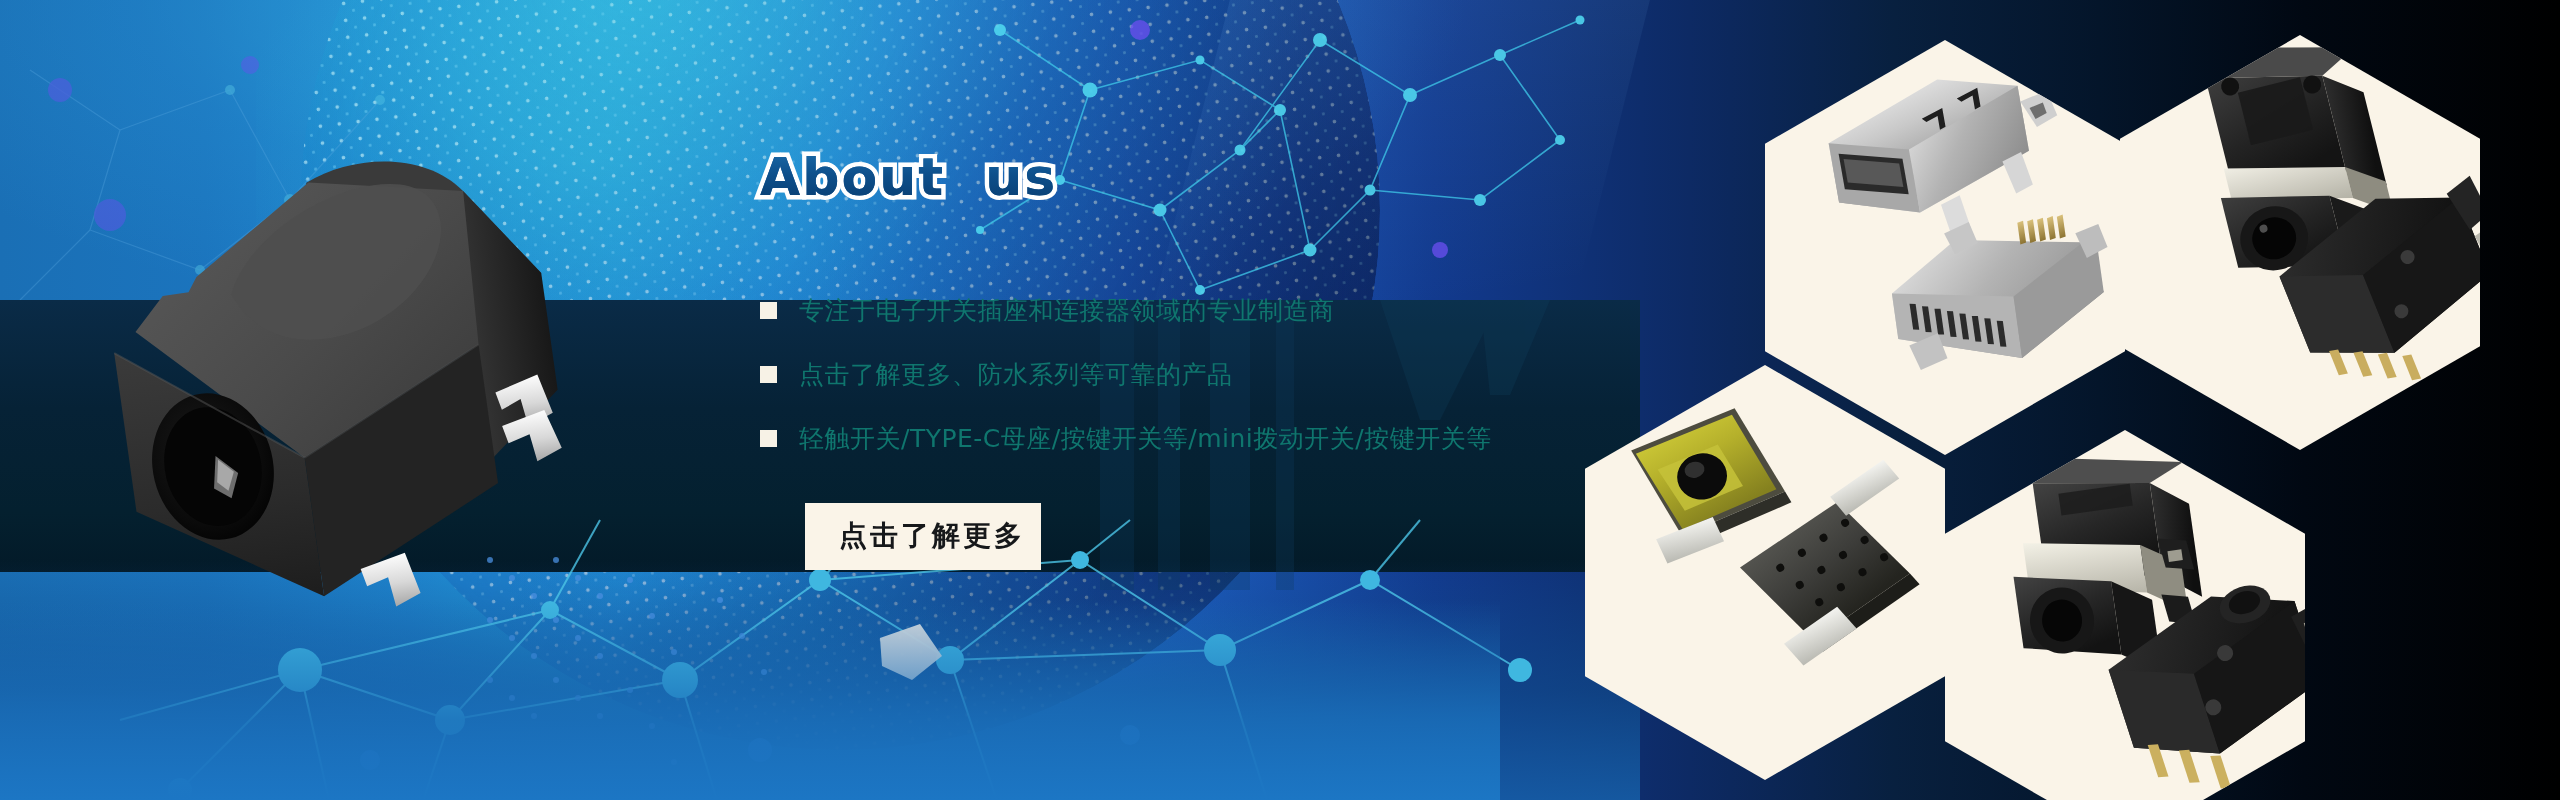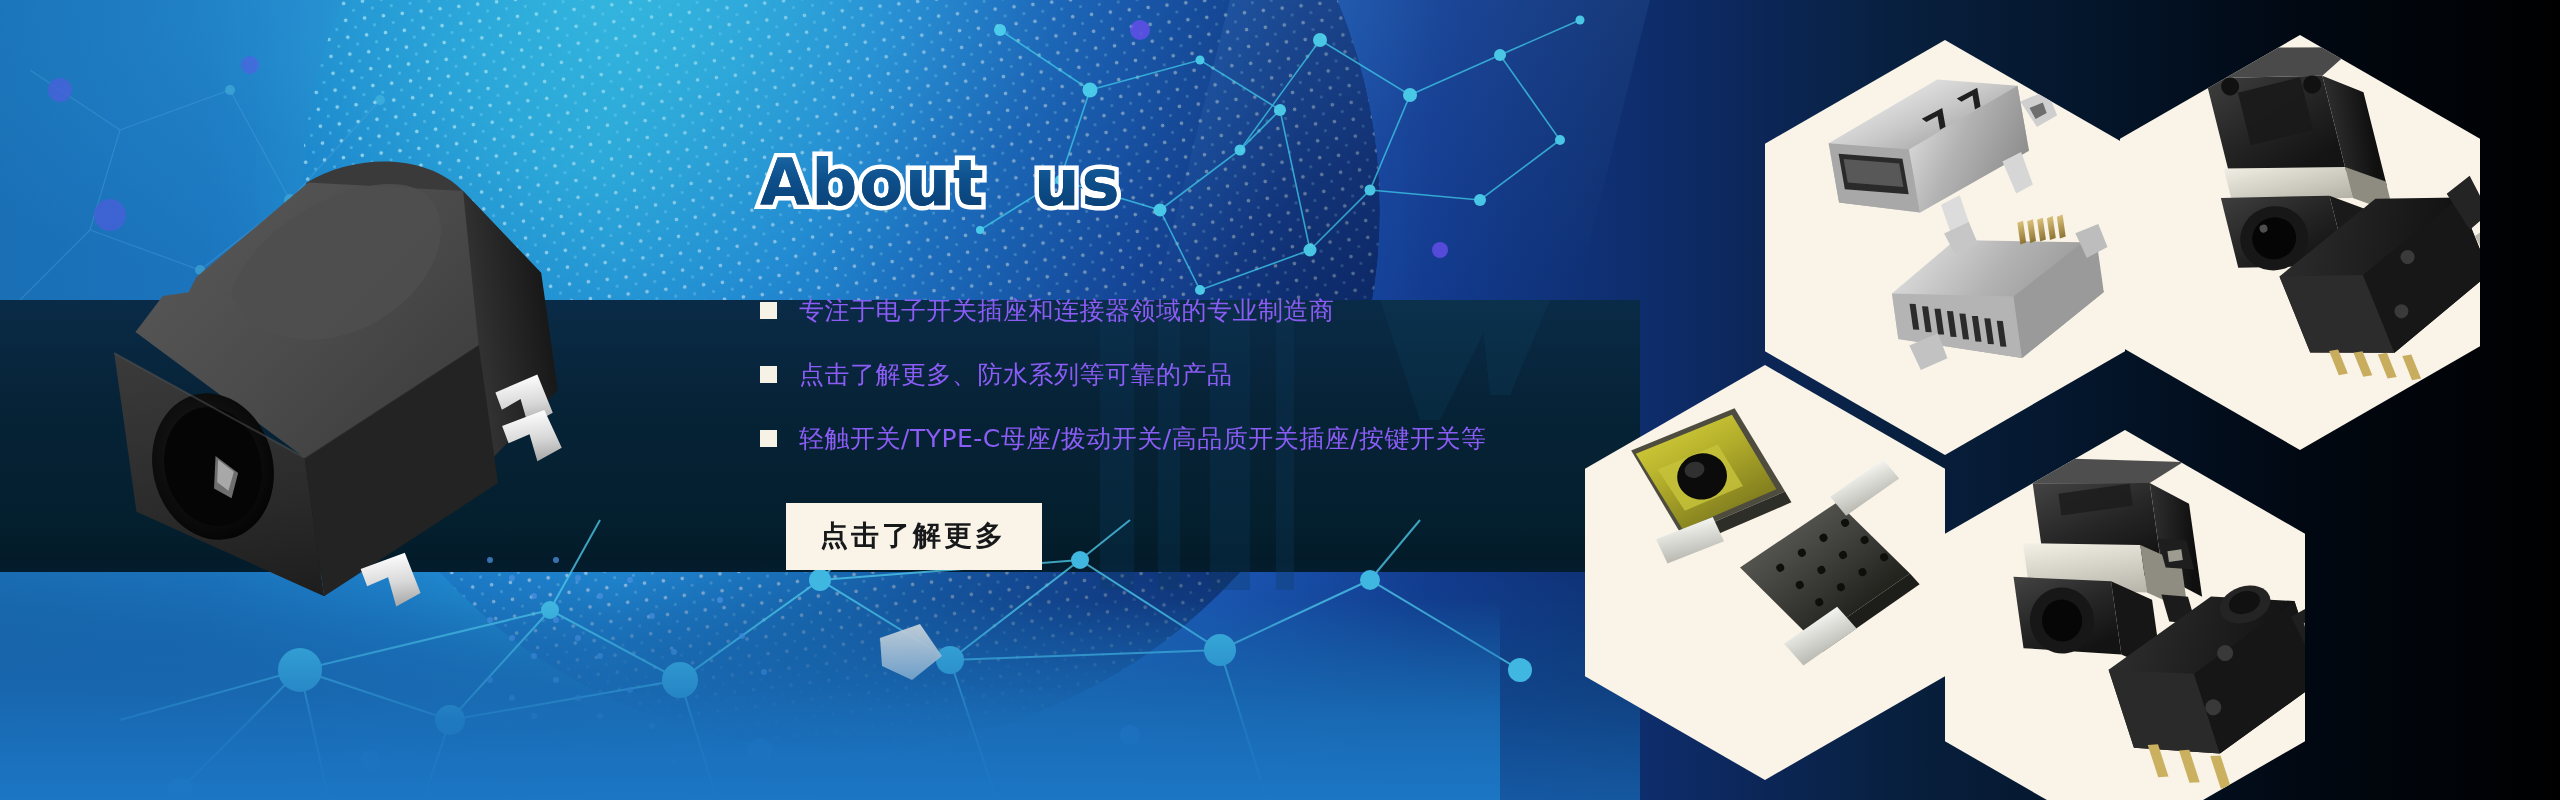--- a/index.html
+++ b/index.html
@@ -110,21 +110,21 @@
   .product-left {
     position:absolute; left:85px; top:150px;
     width:540px; height:470px;
     transform:rotate(-8deg);
   }
 
   
   .content { position:absolute; left:760px; top:150px; width:900px; }
 
   .title {
-    font-size:64px;
+    font-size:52px;
     font-weight:bold;
     letter-spacing:2px;
     color:#0d4f8b;
     -webkit-text-stroke:9px #ffffff;
     paint-order:stroke fill;
     font-family:"DejaVu Sans","Liberation Sans",sans-serif;
     line-height:1.05;
     white-space:pre;
   }
   .title-wrap { position:relative; height:96px; }
@@ -140,42 +140,42 @@
   }
   .title.stroke {
     position:absolute; left:0; top:0;
     z-index:1;
   }
 
   .bullets { margin-top:48px; }
   .bullet {
     display:flex; align-items:center;
     margin-bottom:31px;
-    color:#8b5cf6;
+    color:#0f766e;
     font-size:25px;
     letter-spacing:.5px;
     font-family:"DejaVu Sans","Liberation Sans",sans-serif;
   }
   .bullet-marker {
     width:17px; height:17px;
     background:#f7f2e6;
     margin-right:22px;
     flex:0 0 auto;
   }
 
   .cta {
     display:inline-block;
     margin-top:17px;
-    margin-left:26px;
+    margin-left:45px;
     background:#faf4e8;
     color:#16181a;
     font-size:28px;
     font-weight:bold;
     letter-spacing:3px;
-    padding:14px 36px 15px 34px;
+    padding:14px 16px 15px 34px;
     border:none;
     font-family:"DejaVu Sans","Liberation Sans",sans-serif;
     cursor:pointer;
   }
 
   
   .hexes { position:absolute; left:1560px; top:0; width:1000px; height:800px; }
   .hex {
     position:absolute;
     background:#faf4e8;
@@ -414,21 +414,21 @@
       <div class="bullet">
         <span class="bullet-marker"></span>
         <span>专注于电子开关插座和连接器领域的专业制造商</span>
       </div>
       <div class="bullet">
         <span class="bullet-marker"></span>
         <span>点击了解更多、防水系列等可靠的产品</span>
       </div>
       <div class="bullet">
         <span class="bullet-marker"></span>
-        <span>轻触开关/TYPE-C母座/拨动开关/高品质开关插座/按键开关等</span>
+        <span>轻触开关/TYPE-C母座/按键开关等/mini拨动开关/按键开关等</span>
       </div>
     </div>
 
     <button class="cta">点击了解更多</button>
   </div>
 
   <div class="hexes">
 
     <div class="hex h1">
       <svg class="hex-inner" viewBox="0 0 360 415">

